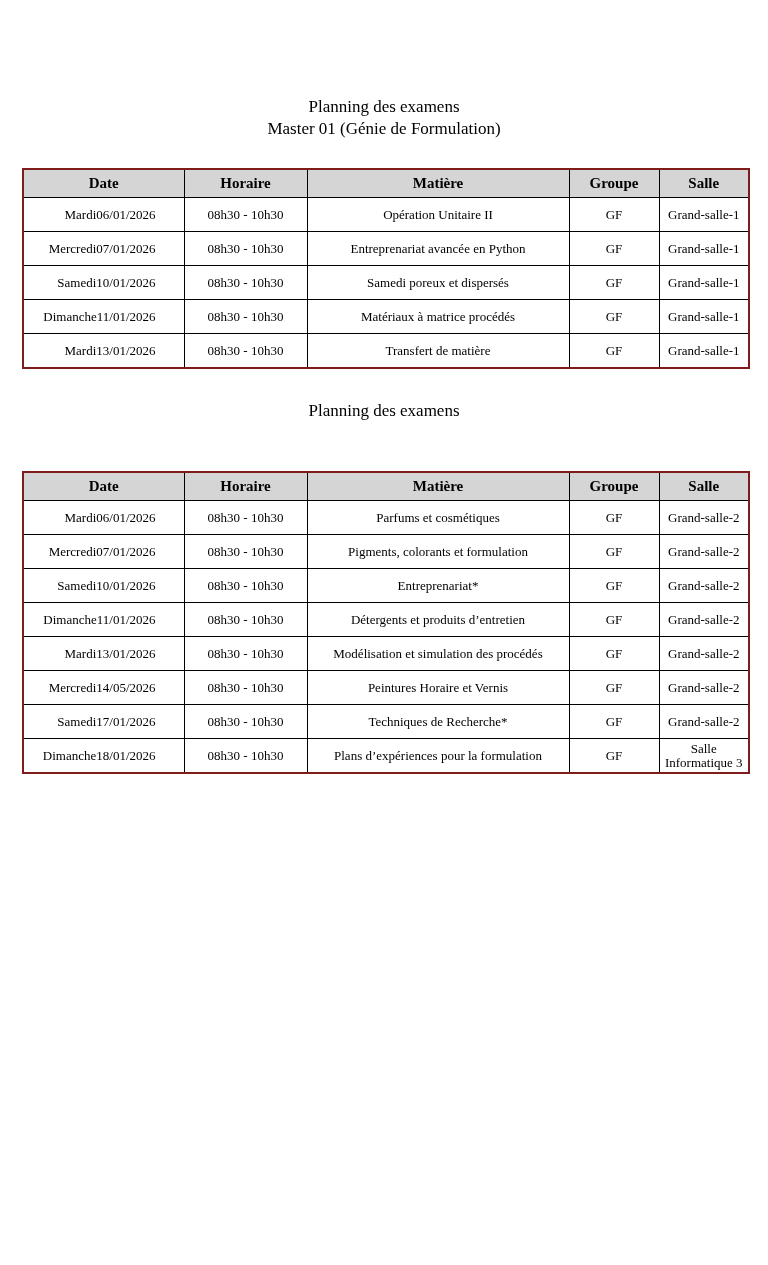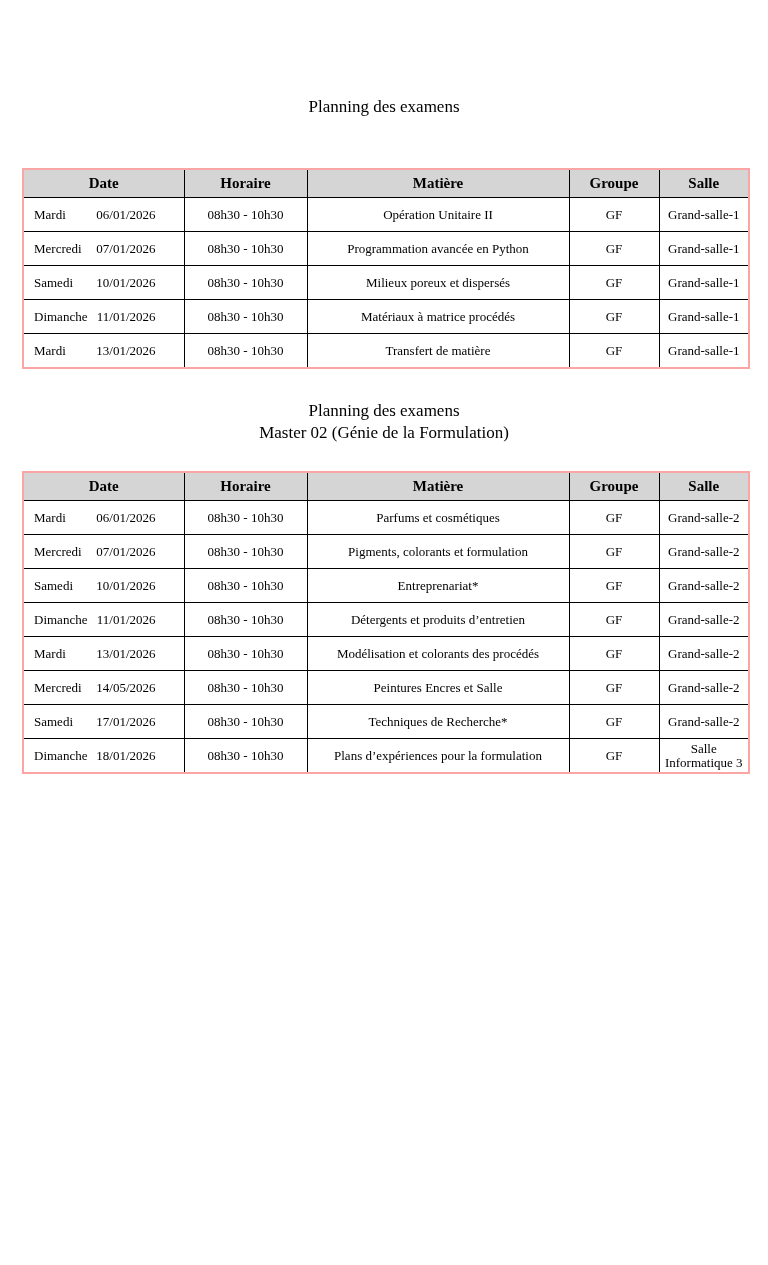--- a/index.html
+++ b/index.html
@@ -42,21 +42,21 @@
   }
   table.sched.tb1 { top: 168px; }
   table.sched.tb2 { top: 471px; }
 
   table.sched th, table.sched td {
     border: 1.5px solid #000000;
     padding: 0;
     text-align: center;
     vertical-align: middle;
   }
-  table.sched { border: 2px solid #fca5a5; }
+  table.sched { border: 2px solid #7f1d1d; }
 
   table.sched th {
     background: #d5d5d5;
     height: 27px;
     font-size: 15px;
     font-weight: bold;
     font-family: "Liberation Serif", serif;
   }
   table.sched td {
     height: 33px;
@@ -65,37 +65,38 @@
   }
   td.c-group, td.c-room {
     font-family: "Liberation Sans", sans-serif;
     font-size: 12px;
     line-height: 14px;
     margin-top: 24px;
   }
   td.c-room { padding: 0 3px; }
   .date-wrap {
     display: flex;
-    justify-content: space-between;
+    justify-content: flex-end;
     align-items: center;
     padding: 0 28px 0 10px;
   }
   col.col-date   { width: 161px; }
   col.col-time   { width: 123px; }
   col.col-subj   { width: 262px; }
   col.col-group  { width: 90px; }
   col.col-room   { width: 90px; }
 </style>
 </head>
 <body>
 
 <div class="page">
 
   <div class="doc-title t1">
     <div>Planning des examens</div>
+    <div>Master 01 (Génie de Formulation)</div>
   </div>
 
   <table class="sched tb1">
     <colgroup>
       <col class="col-date">
         <col class="col-time">
         <col class="col-subj">
         <col class="col-group">
         <col class="col-room">
     </colgroup>
@@ -123,34 +124,34 @@
   </tr>
 
   <tr>
     <td class="c-date">
       <div class="date-wrap">
         <span>Mercredi</span>
         <span>07/01/2026</span>
       </div>
     </td>
     <td class="c-time">08h30 - 10h30</td>
-    <td class="c-subj">Programmation avancée en Python</td>
+    <td class="c-subj">Entreprenariat avancée en Python</td>
     <td class="c-group">GF</td>
     <td class="c-room">Grand-salle-1</td>
   </tr>
 
   <tr>
     <td class="c-date">
       <div class="date-wrap">
         <span>Samedi</span>
         <span>10/01/2026</span>
       </div>
     </td>
     <td class="c-time">08h30 - 10h30</td>
-    <td class="c-subj">Milieux poreux et dispersés</td>
+    <td class="c-subj">Samedi poreux et dispersés</td>
     <td class="c-group">GF</td>
     <td class="c-room">Grand-salle-1</td>
   </tr>
 
   <tr>
     <td class="c-date">
       <div class="date-wrap">
         <span>Dimanche</span>
         <span>11/01/2026</span>
       </div>
@@ -171,21 +172,20 @@
     <td class="c-time">08h30 - 10h30</td>
     <td class="c-subj">Transfert de matière</td>
     <td class="c-group">GF</td>
     <td class="c-room">Grand-salle-1</td>
   </tr>
 </tbody>
   </table>
 
   <div class="doc-title t2">
     <div>Planning des examens</div>
-    <div>Master 02 (Génie de la Formulation)</div>
   </div>
 
   <table class="sched tb2">
     <colgroup>
       <col class="col-date">
         <col class="col-time">
         <col class="col-subj">
         <col class="col-group">
         <col class="col-room">
     </colgroup>
@@ -252,34 +252,34 @@
   </tr>
 
   <tr>
     <td class="c-date">
       <div class="date-wrap">
         <span>Mardi</span>
         <span>13/01/2026</span>
       </div>
     </td>
     <td class="c-time">08h30 - 10h30</td>
-    <td class="c-subj">Modélisation et colorants des procédés</td>
+    <td class="c-subj">Modélisation et simulation des procédés</td>
     <td class="c-group">GF</td>
     <td class="c-room">Grand-salle-2</td>
   </tr>
 
   <tr>
     <td class="c-date">
       <div class="date-wrap">
         <span>Mercredi</span>
         <span>14/05/2026</span>
       </div>
     </td>
     <td class="c-time">08h30 - 10h30</td>
-    <td class="c-subj">Peintures Encres et Salle</td>
+    <td class="c-subj">Peintures Horaire et Vernis</td>
     <td class="c-group">GF</td>
     <td class="c-room">Grand-salle-2</td>
   </tr>
 
   <tr>
     <td class="c-date">
       <div class="date-wrap">
         <span>Samedi</span>
         <span>17/01/2026</span>
       </div>

